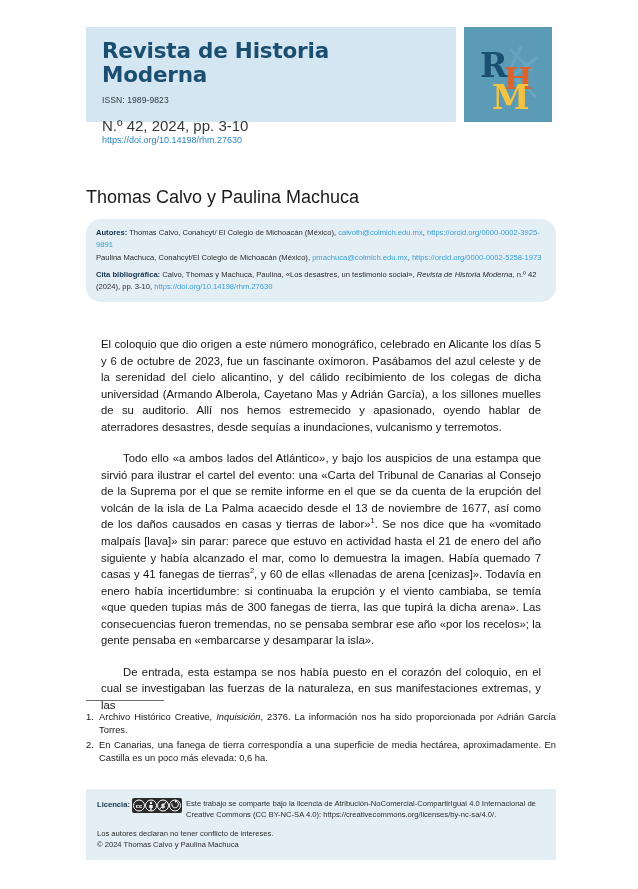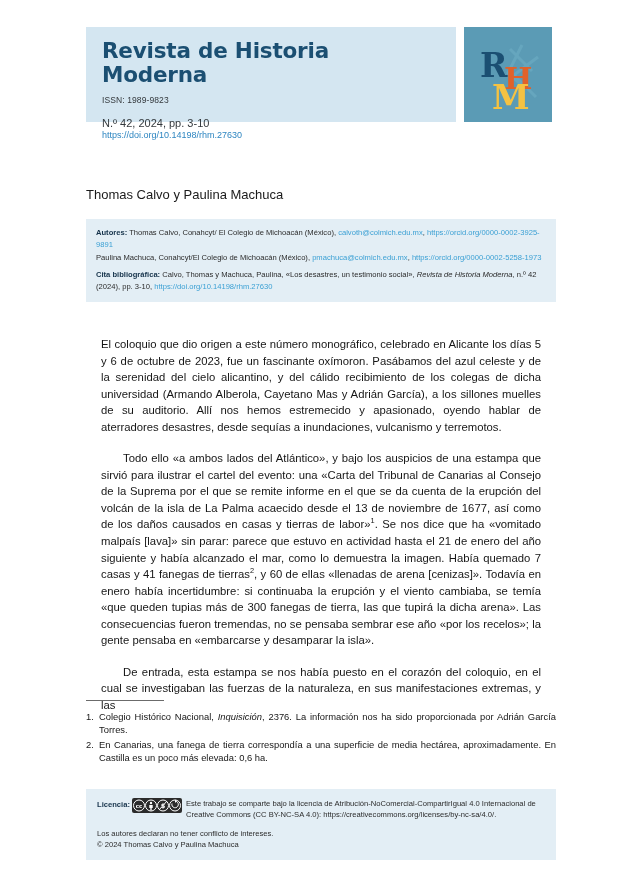--- a/index.html
+++ b/index.html
@@ -35,21 +35,21 @@
     margin: 0 0 9px 0;
     line-height: 1.1;
   }
   .issn {
     font-size: 8.5px;
     color: #34393d;
     margin: 0 0 12px 0;
     letter-spacing: 0.1px;
   }
   .issue-line {
-    font-size: 11px;
+    font-size: 15px;
     color: #34393d;
     margin: 0 0 1px 0;
   }
   .doi-link {
     font-size: 9px;
     color: #2e86c1;
     text-decoration: none;
     display: block;
   }
 
@@ -72,35 +72,36 @@
     font-size: 16.5px;
     color: #1b4f72;
     margin: 0;
     line-height: 1.2;
     letter-spacing: -0.1px;
   }
   .article-authors {
     position: absolute;
     left: 86px; top: 187px;
     width: 470px;
-    font-size: 13px;
+    font-size: 18px;
     color: #1a1a1a;
     margin: 0;
   }
 
   
   .meta-box {
     position: absolute;
     left: 86px; top: 219px;
     width: 470px;
     background: #e3eef5;
     padding: 8px 10px 9px 10px;
     font-size: 7.6px;
     line-height: 1.62;
     color: #2b2b2b;
+    border-radius: 15px;
   }
   .meta-box b { color: #15324a; }
   .meta-box .lnk { color: #3ba0d4; text-decoration: none; }
   .meta-box .grp { margin: 0 0 5px 0; }
   .meta-box .grp:last-child { margin-bottom: 0; }
   .meta-box i { font-style: italic; }
 
   
   .body-text {
     position: absolute;
@@ -214,21 +215,21 @@
   <div class="body-text">
     <p>El coloquio que dio origen a este número monográfico, celebrado en Alicante los días 5 y 6 de octubre de 2023, fue un fascinante oxímoron. Pasábamos del azul celeste y de la serenidad del cielo alicantino, y del cálido recibimiento de los colegas de dicha universidad (Armando Alberola, Cayetano Mas y Adrián García), a los sillones muelles de su auditorio. Allí nos hemos estremecido y apasionado, oyendo hablar de aterradores desastres, desde sequías a inundaciones, vulcanismo y terremotos.</p>
     <p><span>Todo ello «a ambos lados del Atlántico», y bajo los auspicios de una estampa que sirvió para ilustrar el cartel del evento: una «Carta del Tribunal de Canarias al Consejo de la Suprema por el que se remite informe en el que se da cuenta de la erupción del volcán de la isla de La Palma acaecido desde el 13 de noviembre de 1677, así como de los daños causados en casas y tierras de labor»</span><sup>1</sup><span>. Se nos dice que ha «vomitado malpaís [lava]» sin parar: parece que estuvo en actividad hasta el 21 de enero del año siguiente y había alcanzado el mar, como lo demuestra la imagen. Había quemado 7 casas y 41 fanegas de tierras</span><sup>2</sup><span>, y 60 de ellas «llenadas de arena [cenizas]». Todavía en enero había incertidumbre: si continuaba la erupción y el viento cambiaba, se temía «que queden tupias más de 300 fanegas de tierra, las que tupirá la dicha arena». Las consecuencias fueron tremendas, no se pensaba sembrar ese año «por los recelos»; la gente pensaba en «embarcarse y desamparar la isla».</span></p>
     <p>De entrada, esta estampa se nos había puesto en el corazón del coloquio, en el cual se investigaban las fuerzas de la naturaleza, en sus manifestaciones extremas, y las</p>
   </div>
 
   <div class="footnote-rule"></div>
   <div class="footnotes">
     <div class="fn">
       <span class="fn-num">1.</span>
-      <span class="fn-txt"><span>Colegio Histórico Nacional, </span><i>Inquisición</i><span>, 2376. La información nos ha sido proporcionada por Adrián García Torres.</span></span>
+      <span class="fn-txt"><span>Archivo Histórico Creative, </span><i>Inquisición</i><span>, 2376. La información nos ha sido proporcionada por Adrián García Torres.</span></span>
     </div>
     <div class="fn">
       <span class="fn-num">2.</span>
       <span class="fn-txt"><span>En Canarias, una fanega de tierra correspondía a una superficie de media hectárea, aproximadamente. En Castilla es un poco más elevada: 0,6 ha.</span><i></i><span></span></span>
     </div>
   </div>
 
   <div class="license-box">
     <div class="license-row">
       <span class="license-label">Licencia:</span>

